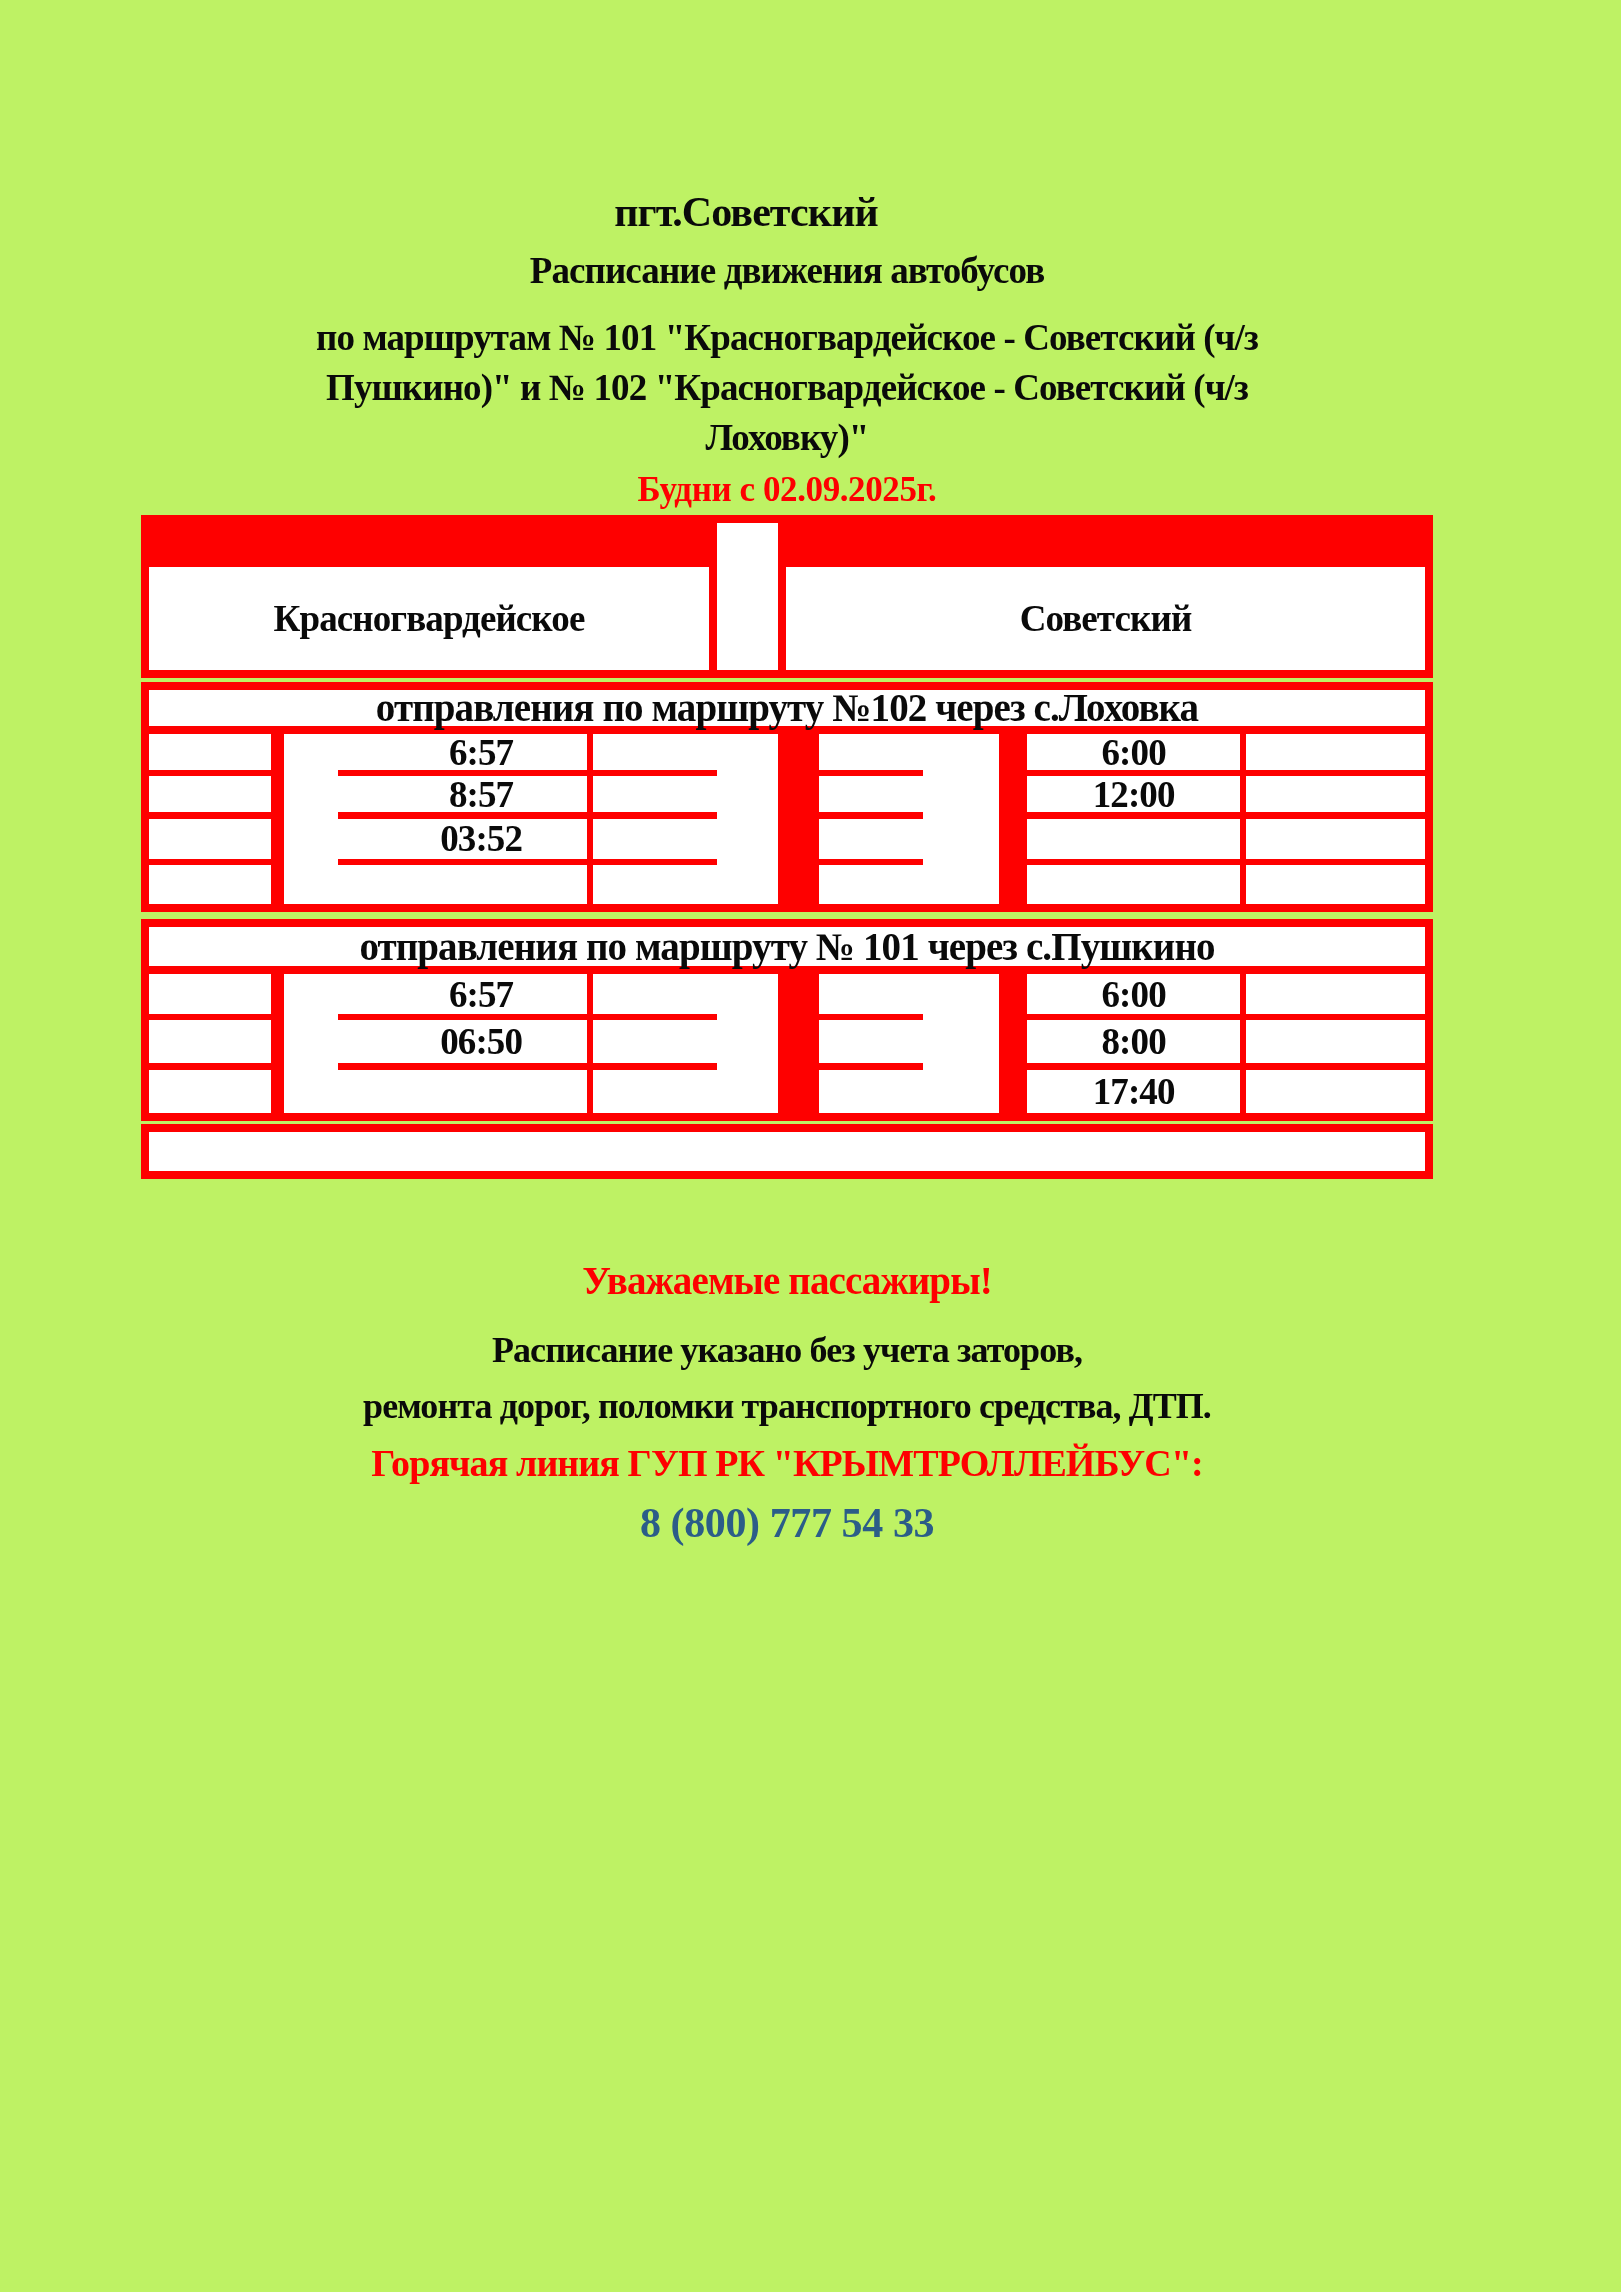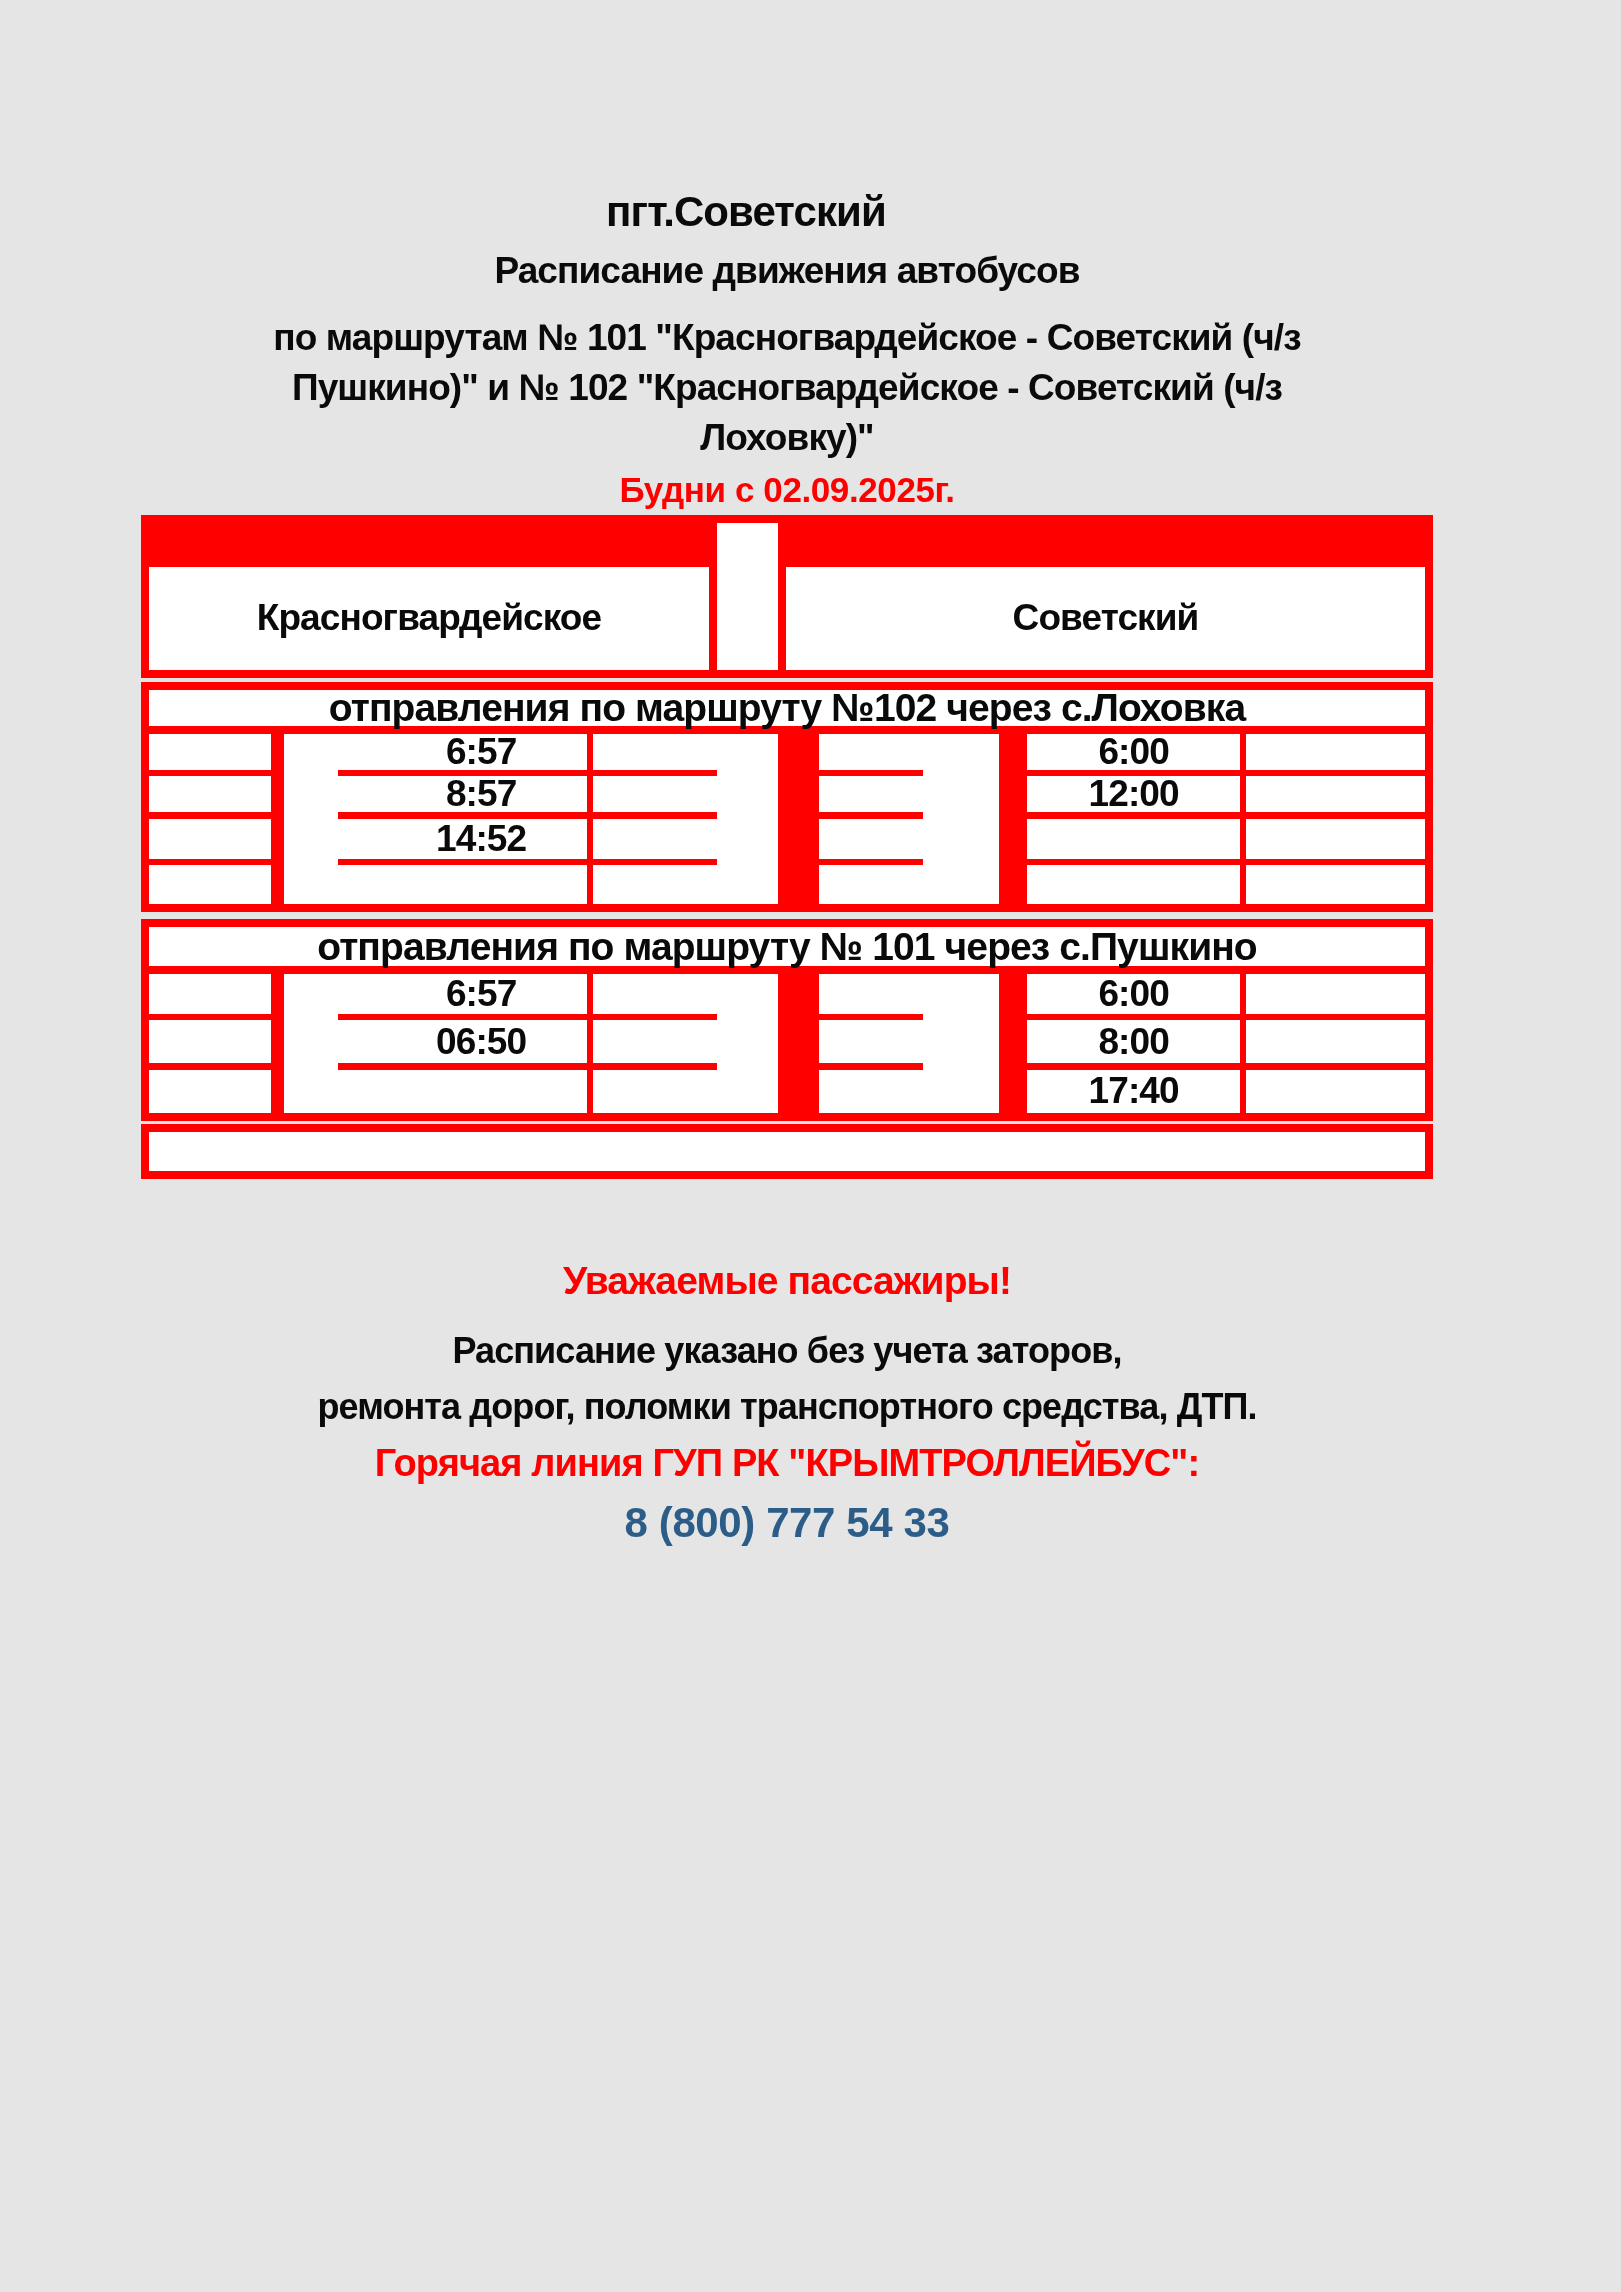--- a/index.html
+++ b/index.html
@@ -1,20 +1,20 @@
 <!DOCTYPE html>
 <html style="font-size:14.3px"><head>
 <meta charset="utf-8">
 <style>
   html,body{margin:0;padding:0;background:#ffffff;}
   .page{
     position:relative;
     width:1621px;height:2293px;
-    background:#e5e5e5;
-    font-family:Liberation Sans, sans-serif;
+    background:#bef264;
+    font-family:Liberation Serif, serif;
     color:#0a0a0a;
     overflow:hidden;
   }
   .content{
     width:1292px;
     margin-left:141px;
     padding-top:188px;
     text-align:center;
   }
   .t-title{
@@ -186,21 +186,21 @@
             <div class="cell c7 time">12:00</div>
               <div class="sp7"></div>
             <div class="cell c8"></div>
           </div>
 
           <div class="trow h45">
             <div class="cell c1"></div>
               <div class="sp7"></div>
             <div class="ghost c2"></div>
               <div class="sp7"></div>
-            <div class="cell c3 time">14:52</div>
+            <div class="cell c3 time">03:52</div>
               <div class="sp7"></div>
             <div class="cell c4"></div>
               <div class="sp9"></div>
             <div class="ghost csep"></div>
               <div class="sp9"></div>
             <div class="cell c5"></div>
               <div class="sp7"></div>
             <div class="ghost c6"></div>
               <div class="sp7"></div>
             <div class="cell c7 time"></div>

